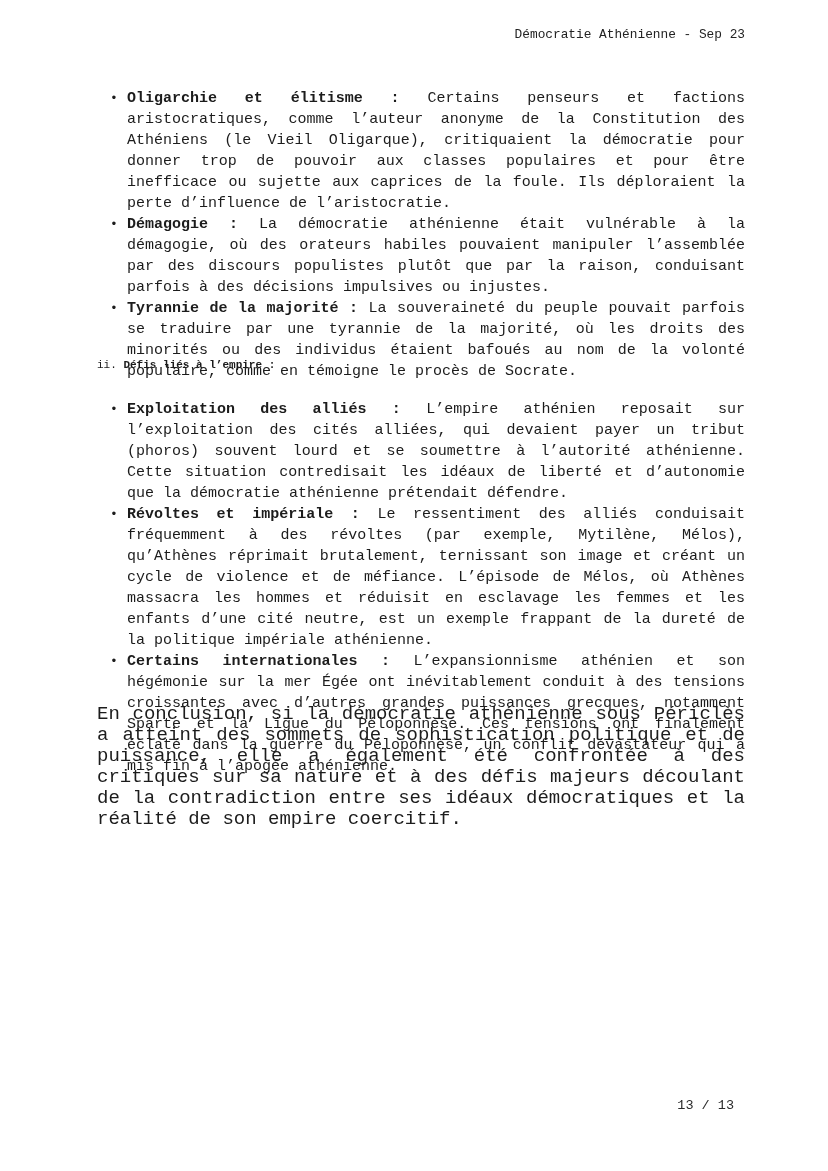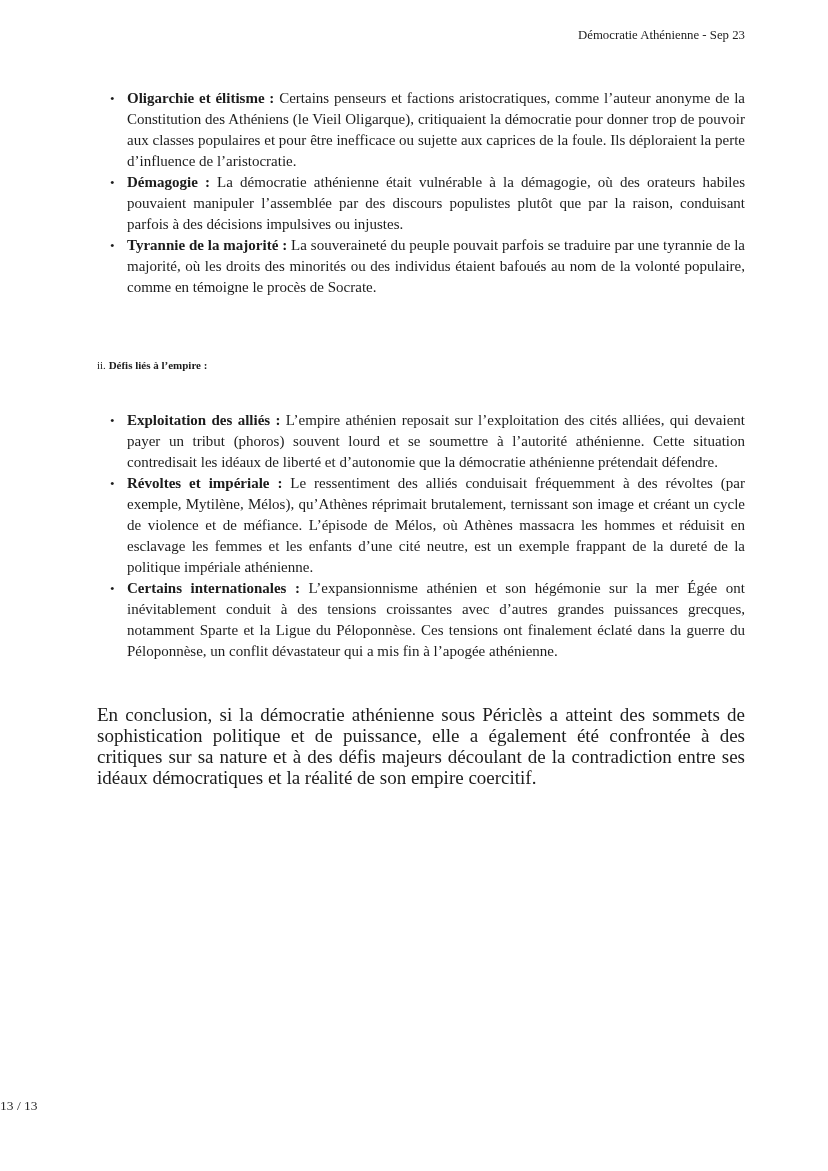--- a/index.html
+++ b/index.html
@@ -1,15 +1,15 @@
 <!DOCTYPE html>
 <html><head>
 <meta charset="utf-8">
 <style>
-  * { margin: 0; padding: 0; box-sizing: border-box; }
+  * { margin: 0; padding: 0; box-sizing: border-box; font-family: Liberation Mono, monospace; }
   html, body { background: #ffffff; }
   .page {
     position: relative;
     width: 828px;
     height: 1171px;
     background: #ffffff;
     font-family: "Liberation Serif", "DejaVu Serif", serif;
     color: #1c1c1c;
     overflow: hidden;
   }
@@ -23,21 +23,21 @@
     line-height: 16px;
     color: #222222;
   }
   .doc-list {
     position: absolute;
     left: 97px;
     width: 648px;
     list-style: none;
   }
   .list-critiques { top: 88px; }
-  .list-empire { top: 410px; }
+  .list-empire { top: 399px; }
   .doc-list li {
     position: relative;
     padding-left: 30px;
     text-align: justify;
     font-size: 15px;
     line-height: 21px;
   }
   .doc-list li::before {
     content: "\2022";
     position: absolute;
@@ -64,21 +64,21 @@
     width: 648px;
     text-align: justify;
     font-size: 19px;
     line-height: 21px;
   }
   .footer {
     position: absolute;
     top: 1098px;
     left: 0;
     width: 734px;
-    text-align: left;
+    text-align: right;
     font-size: 13.5px;
     color: #2a2a2a;
   }
 </style>
 </head>
 <body>
 
 <div class="page">
 
   <div class="header">

